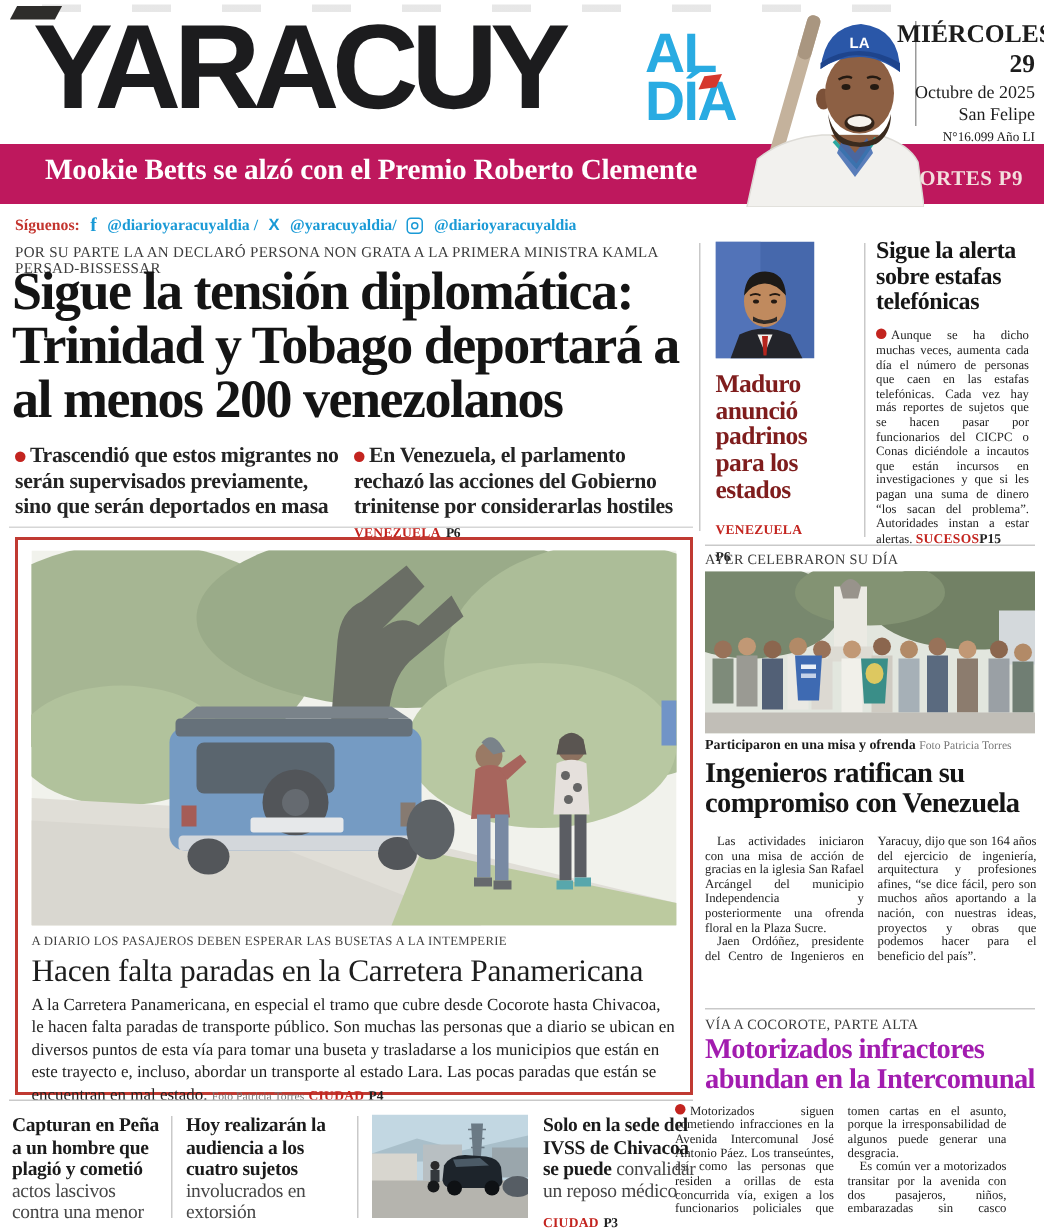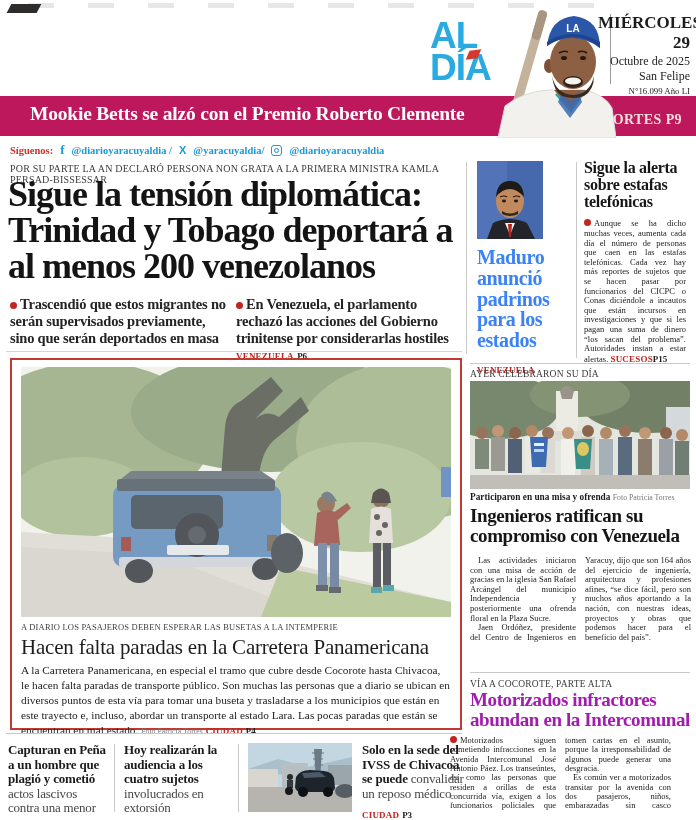--- a/index.html
+++ b/index.html
@@ -54,21 +54,21 @@
   .feature-photo{width:430px;height:250px;display:block;}
   .feature-caption{font-size:8.5px;color:#3f3f3f;margin-top:5px;letter-spacing:0.2px;}
   .feature-headline{font-size:21px;font-weight:normal;color:#1d1d1d;margin-top:3px;letter-spacing:-0.2px;}
   .feature-body{font-size:11.3px;line-height:1.32;margin-top:3px;color:#222;}
   .credit{font-size:7.8px;color:#777;}
   
   .vr1{left:466px;top:162px;height:192px;}
   .vr2{left:576px;top:162px;height:196px;}
   .maduro{left:477px;top:161px;width:66px;}
   .maduro-photo{width:66px;height:78px;display:block;}
-  .maduro-headline{font-size:20px;font-weight:bold;line-height:1.04;letter-spacing:-0.4px;color:#3b82f6;margin-top:8px;}
+  .maduro-headline{font-size:17px;font-weight:bold;line-height:1.04;letter-spacing:-0.4px;color:#7f1d1d;margin-top:8px;}
   .maduro-tag{margin-top:8px;}
   .estafas{left:584px;top:160px;width:102px;}
   .estafas-headline{font-size:16px;font-weight:bold;line-height:1.05;letter-spacing:-0.3px;color:#161616;}
   .rail-body{font-size:8.5px;line-height:1.13;text-align:justify;color:#222;}
   .estafas-body{margin-top:9px;}
   .hr-rail1{left:470px;top:363px;width:220px;}
   .ayer-kicker{left:470px;top:369px;width:220px;font-size:9.5px;}
   .ing-photo{left:470px;top:381px;width:220px;height:108px;}
   .ing-caption{left:470px;top:492px;width:220px;font-size:9.3px;}
   .ing-caption b{font-weight:bold;color:#1c1c1c;}
@@ -97,20 +97,21 @@
   .hrule-light{background:#d6d6d6;height:1px;}
   .hr-mid{left:6px;top:351px;width:456px;}
 </style>
 </head>
 <body>
 
 <div class="page">
 
   <div class="abs ghost-strip"></div>
   <div class="abs topmark"></div>
+  <div class="abs masthead-title">YARACUY</div>
   <div class="abs masthead-sub">
     <div>AL</div>
     <div>DÍA</div>
   </div>
   <div class="abs sub-accent"></div>
   <div class="abs head-divider"></div>
   <div class="abs datebox">
     <div class="date1">MIÉRCOLES 29</div>
     <div class="date2">Octubre de 2025</div>
     <div class="date2">San Felipe</div>

